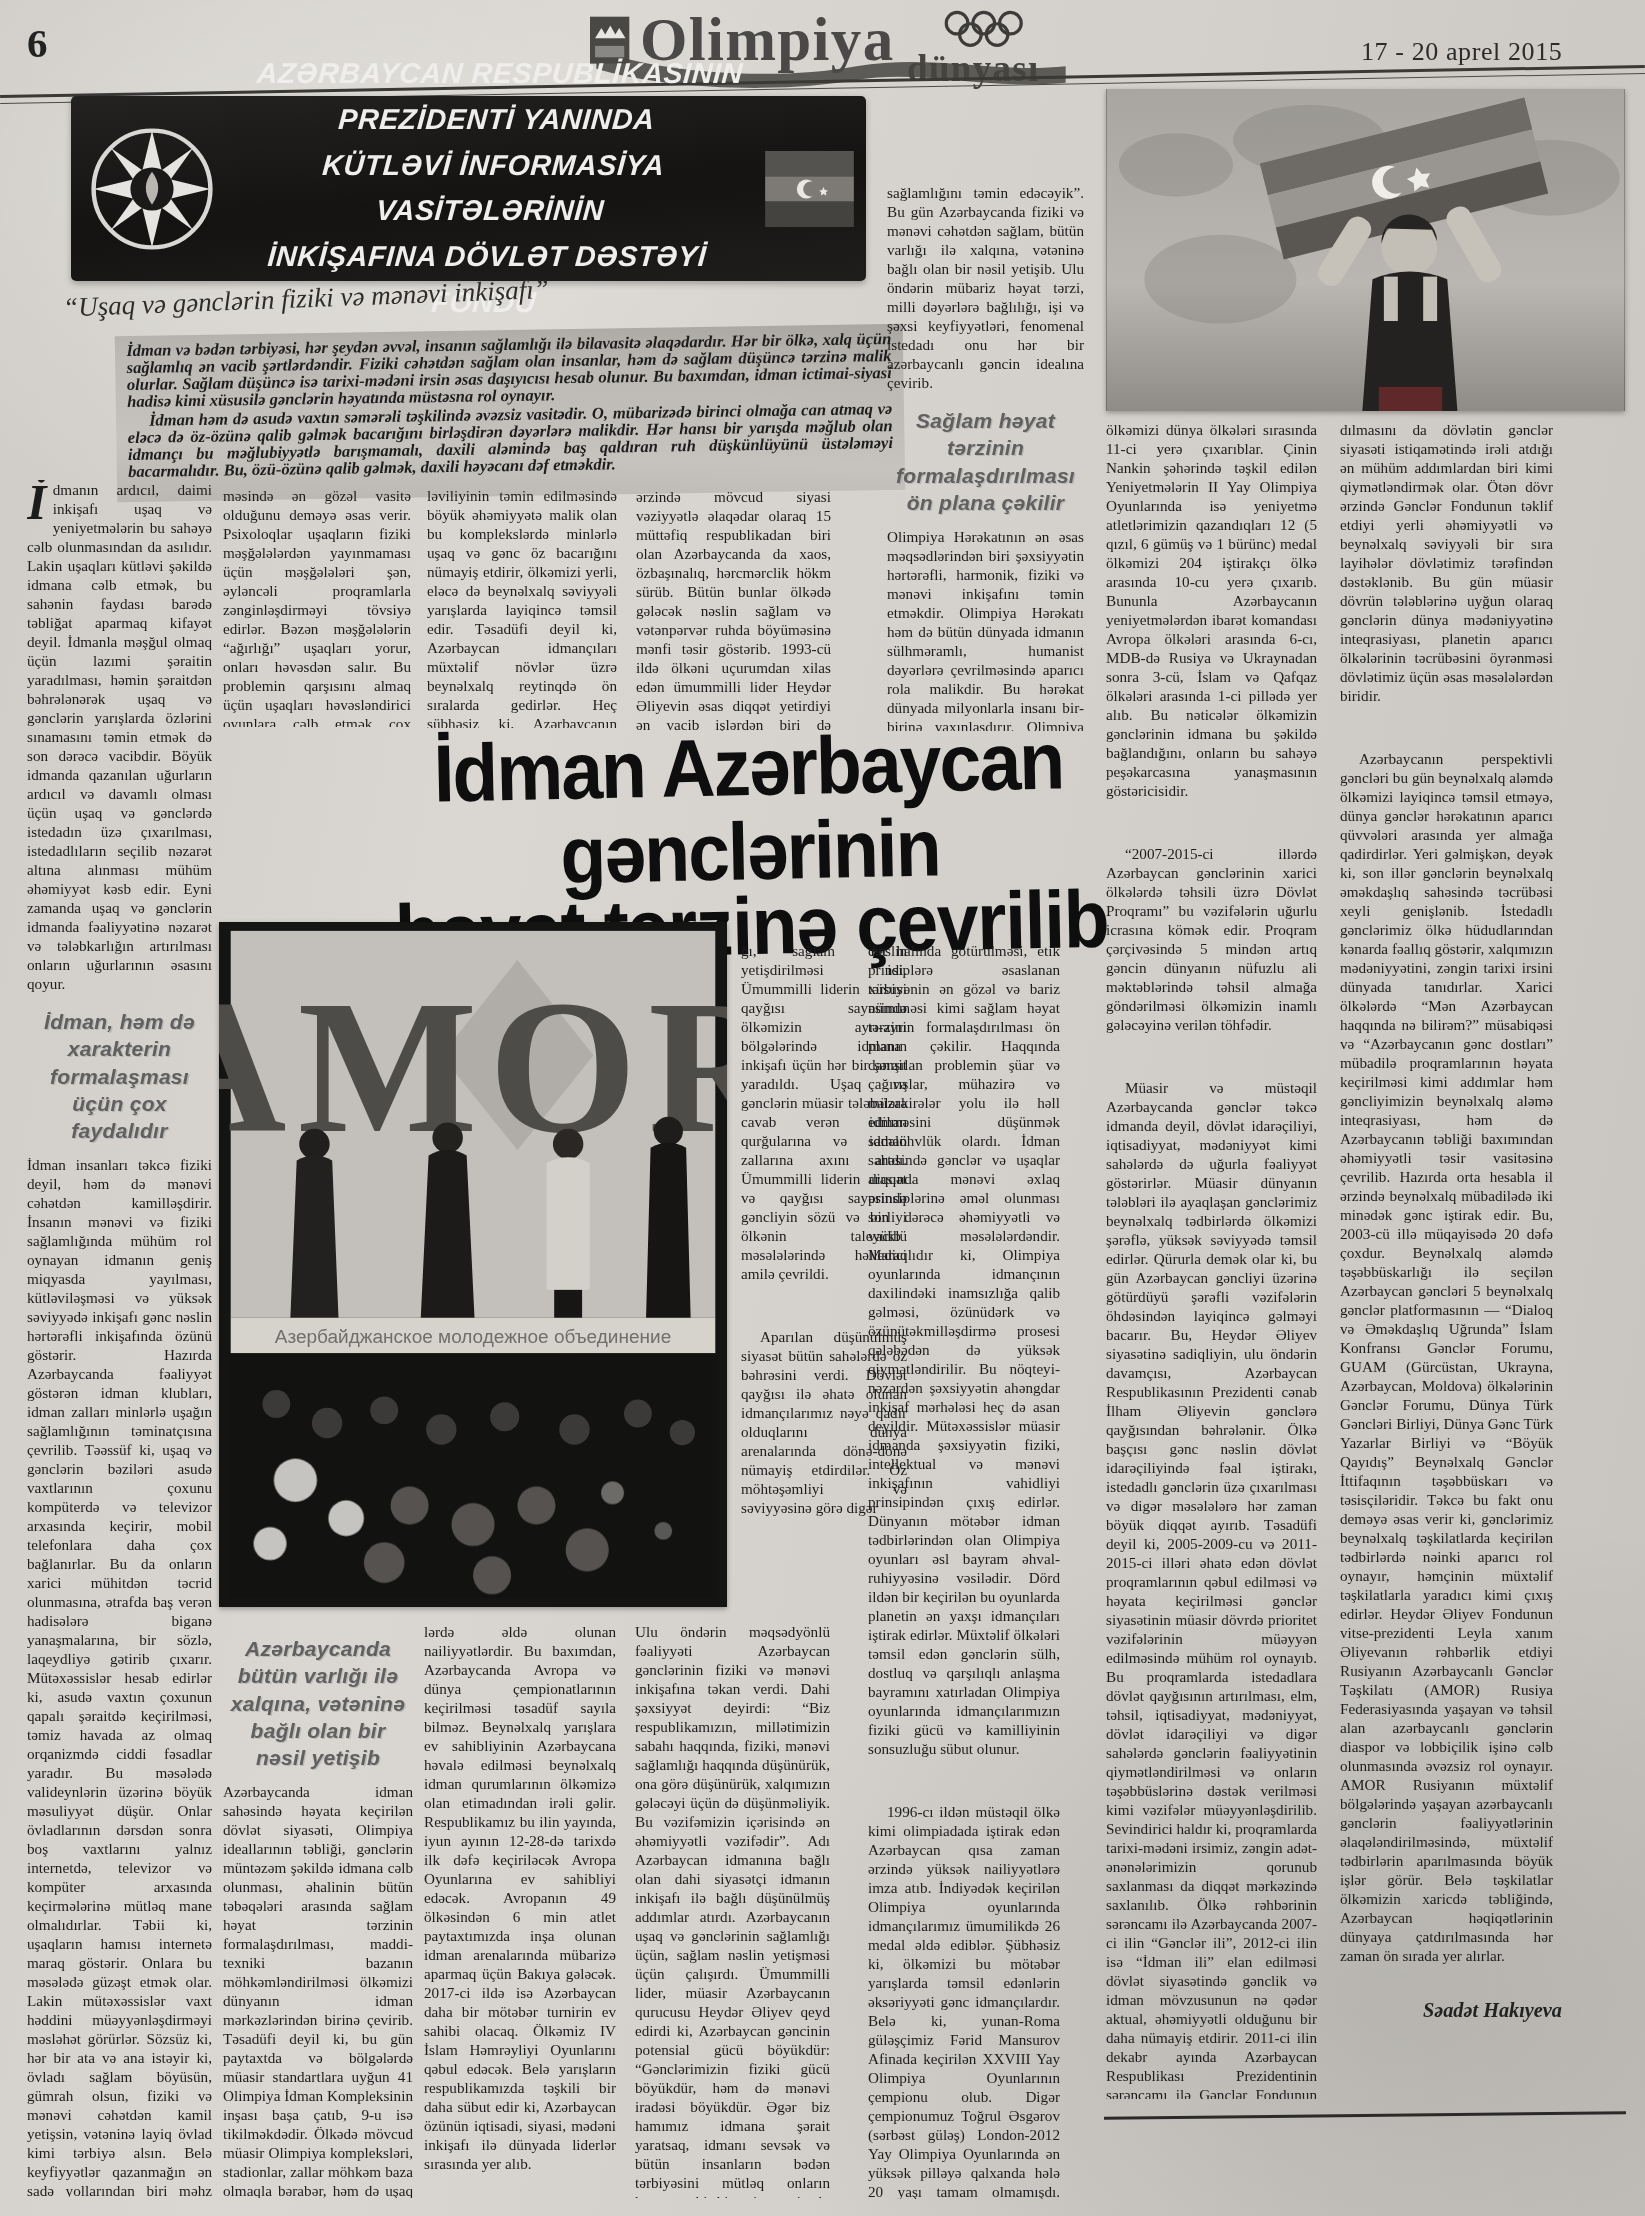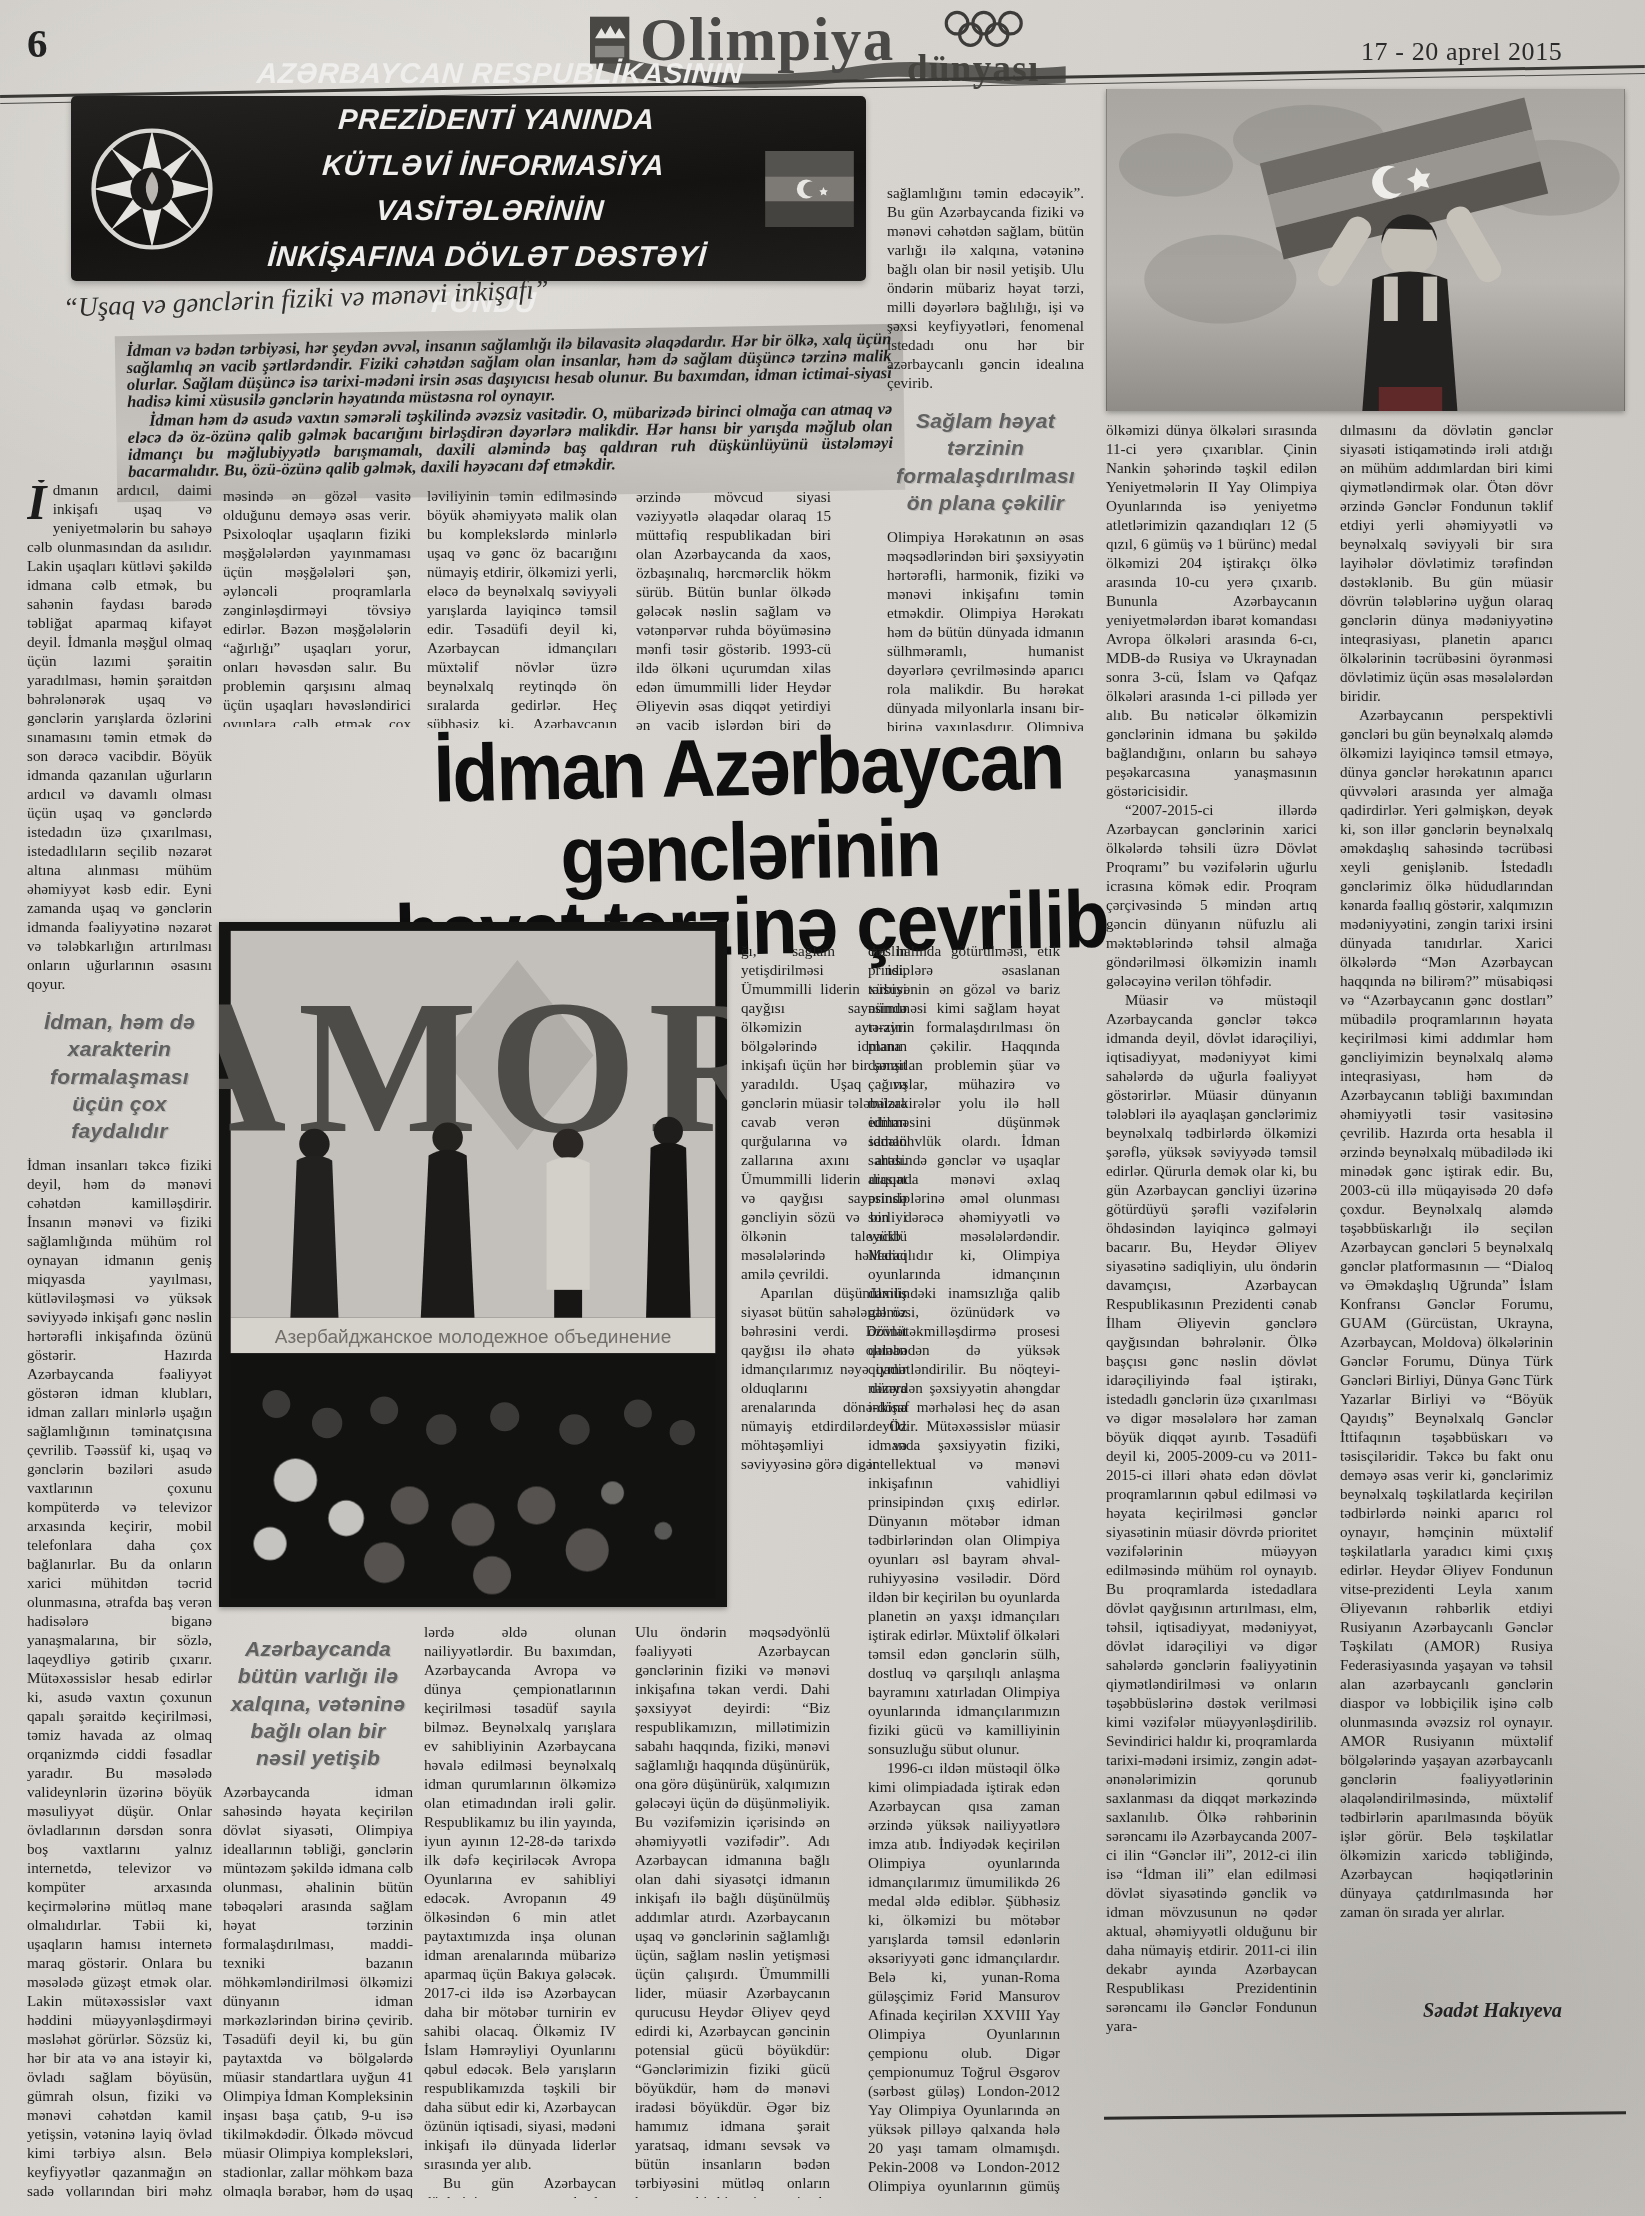--- a/index.html
+++ b/index.html
@@ -33,21 +33,21 @@
   .intro p{margin:0;font-weight:bold;font-style:italic;font-size:16.5px;line-height:17px;text-align:justify;}
   .intro p + p{text-indent:21.6px;margin-top:1.3px;}
   
   .headline{left:253px;top:731px;width:994px;text-align:center;transform:rotate(-1.2deg);
     font-family:"Liberation Sans",sans-serif;font-weight:bold;color:#0e0e0e;}
   .headline .l1{font-size:75px;letter-spacing:-1.9px;line-height:1.04;transform:scaleY(1.08);}
   .headline .l2{font-size:75px;letter-spacing:-1.3px;line-height:1.04;transform:scaleY(1.08);}
   
   .col{position:absolute;font-size:15.2px;line-height:19px;text-align:justify;overflow:hidden;color:#1c1c1c;}
   .col p{margin:0;}
-  .col p + p{text-indent:19px;}
+  .col p + p{text-indent:19px;margin-top:44px;}
   .subhead{font-family:"Liberation Sans",sans-serif;font-weight:bold;font-style:italic;color:#606060;
     text-align:center;font-size:21px;line-height:1.3;margin:15.2px 3.8px 10.2px;letter-spacing:0.3px;
     text-shadow:1.3px 1.3px 0 rgba(110,110,110,.28);}
   .dropcap{float:left;font-size:50px;line-height:37px;font-weight:bold;font-style:italic;padding:3.8px 6.3px 0 0;}
   
   .photo{position:absolute;box-shadow:0 1.9px 5.1px rgba(0,0,0,.3);background:#111;}
   .byline{font-style:italic;font-weight:bold;font-size:20.3px;color:#222;text-align:right;}
   .footer-rule{height:2.5px;background:#2b2a28;transform:rotate(-.6deg);}
   .footer-text{font-style:italic;font-size:19.7px;line-height:25.4px;text-align:justify;color:#222;}
   .footer-text p{margin:0;text-indent:25.4px;}

